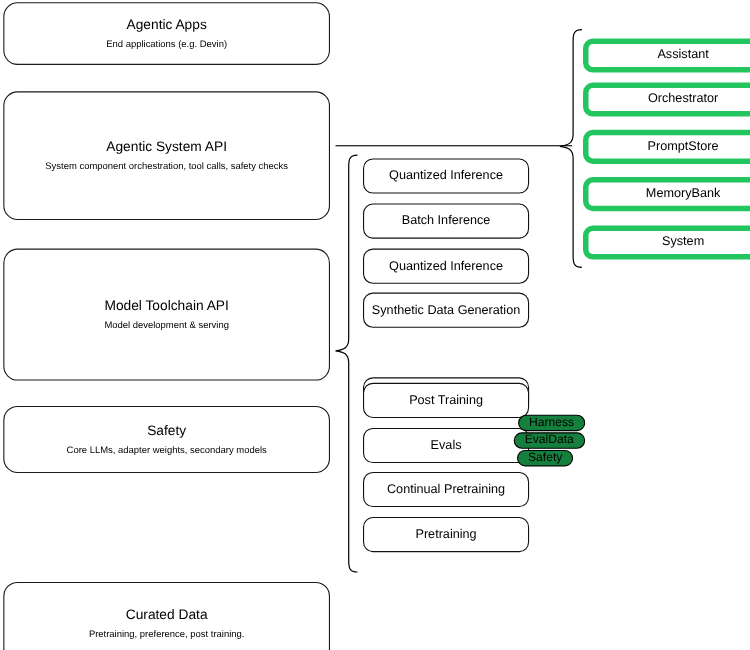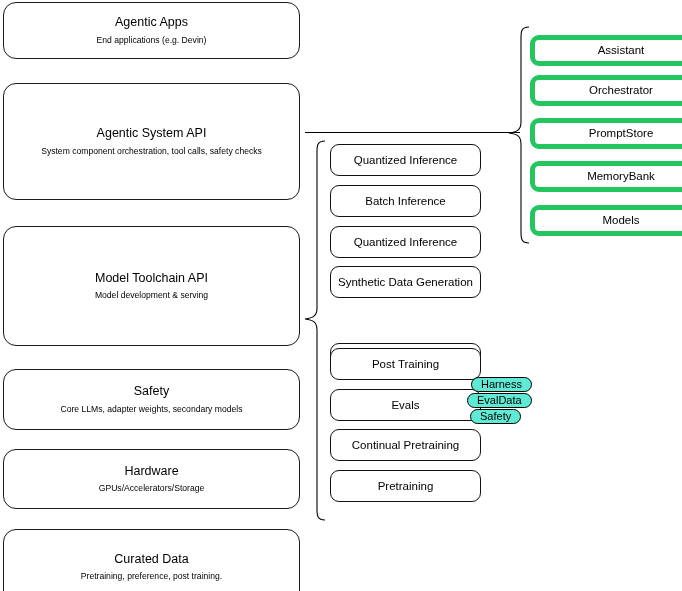--- a/index.html
+++ b/index.html
@@ -69,21 +69,21 @@
     border-radius: 9px;
     border: 5px solid #22c55e;
   }
   .component .title {
     font-size: 11.5px;
   }
   
   .pill {
     position: absolute;
     box-sizing: border-box;
-    background: #5eead4;
+    background: #15803d;
     border: 1px solid #000;
     border-radius: 999px;
     height: 15px;
     display: flex;
     align-items: center;
     justify-content: center;
     font-size: 11px;
     line-height: 1;
     white-space: nowrap;
     padding: 0 9px;
@@ -121,24 +121,20 @@
   <div class="box layer" style="top:226px; height:120px;">
     <div class="title">Model Toolchain API</div>
     <div class="sub">Model development &amp; serving</div>
   </div>
 
   <div class="box layer" style="top:369px; height:61px;">
     <div class="title">Safety</div>
     <div class="sub">Core LLMs, adapter weights, secondary models</div>
   </div>
 
-  <div class="box layer" style="top:449px; height:60px;">
-    <div class="title">Hardware</div>
-    <div class="sub">GPUs/Accelerators/Storage</div>
-  </div>
 
   <div class="box layer" style="top:529px; height:76px;">
     <div class="title">Curated Data</div>
     <div class="sub">Pretraining, preference, post training.</div>
   </div>
 
   <div class="connector" style="left:305px; top:132px; width:215px; height:1px;"></div>
 
   <svg class="brace" style="left:303px; top:140px;" width="26" height="382" viewBox="0 0 26 382">
     <path d="M 22 1
@@ -198,16 +194,16 @@
   <div class="box component" style="top:75px;">
     <div class="title">Orchestrator</div>
   </div>
   <div class="box component" style="top:118px;">
     <div class="title">PromptStore</div>
   </div>
   <div class="box component" style="top:161px;">
     <div class="title">MemoryBank</div>
   </div>
   <div class="box component" style="top:205px;">
-    <div class="title">Models</div>
+    <div class="title">System</div>
   </div>
 
 </div>
 
 </body></html>

